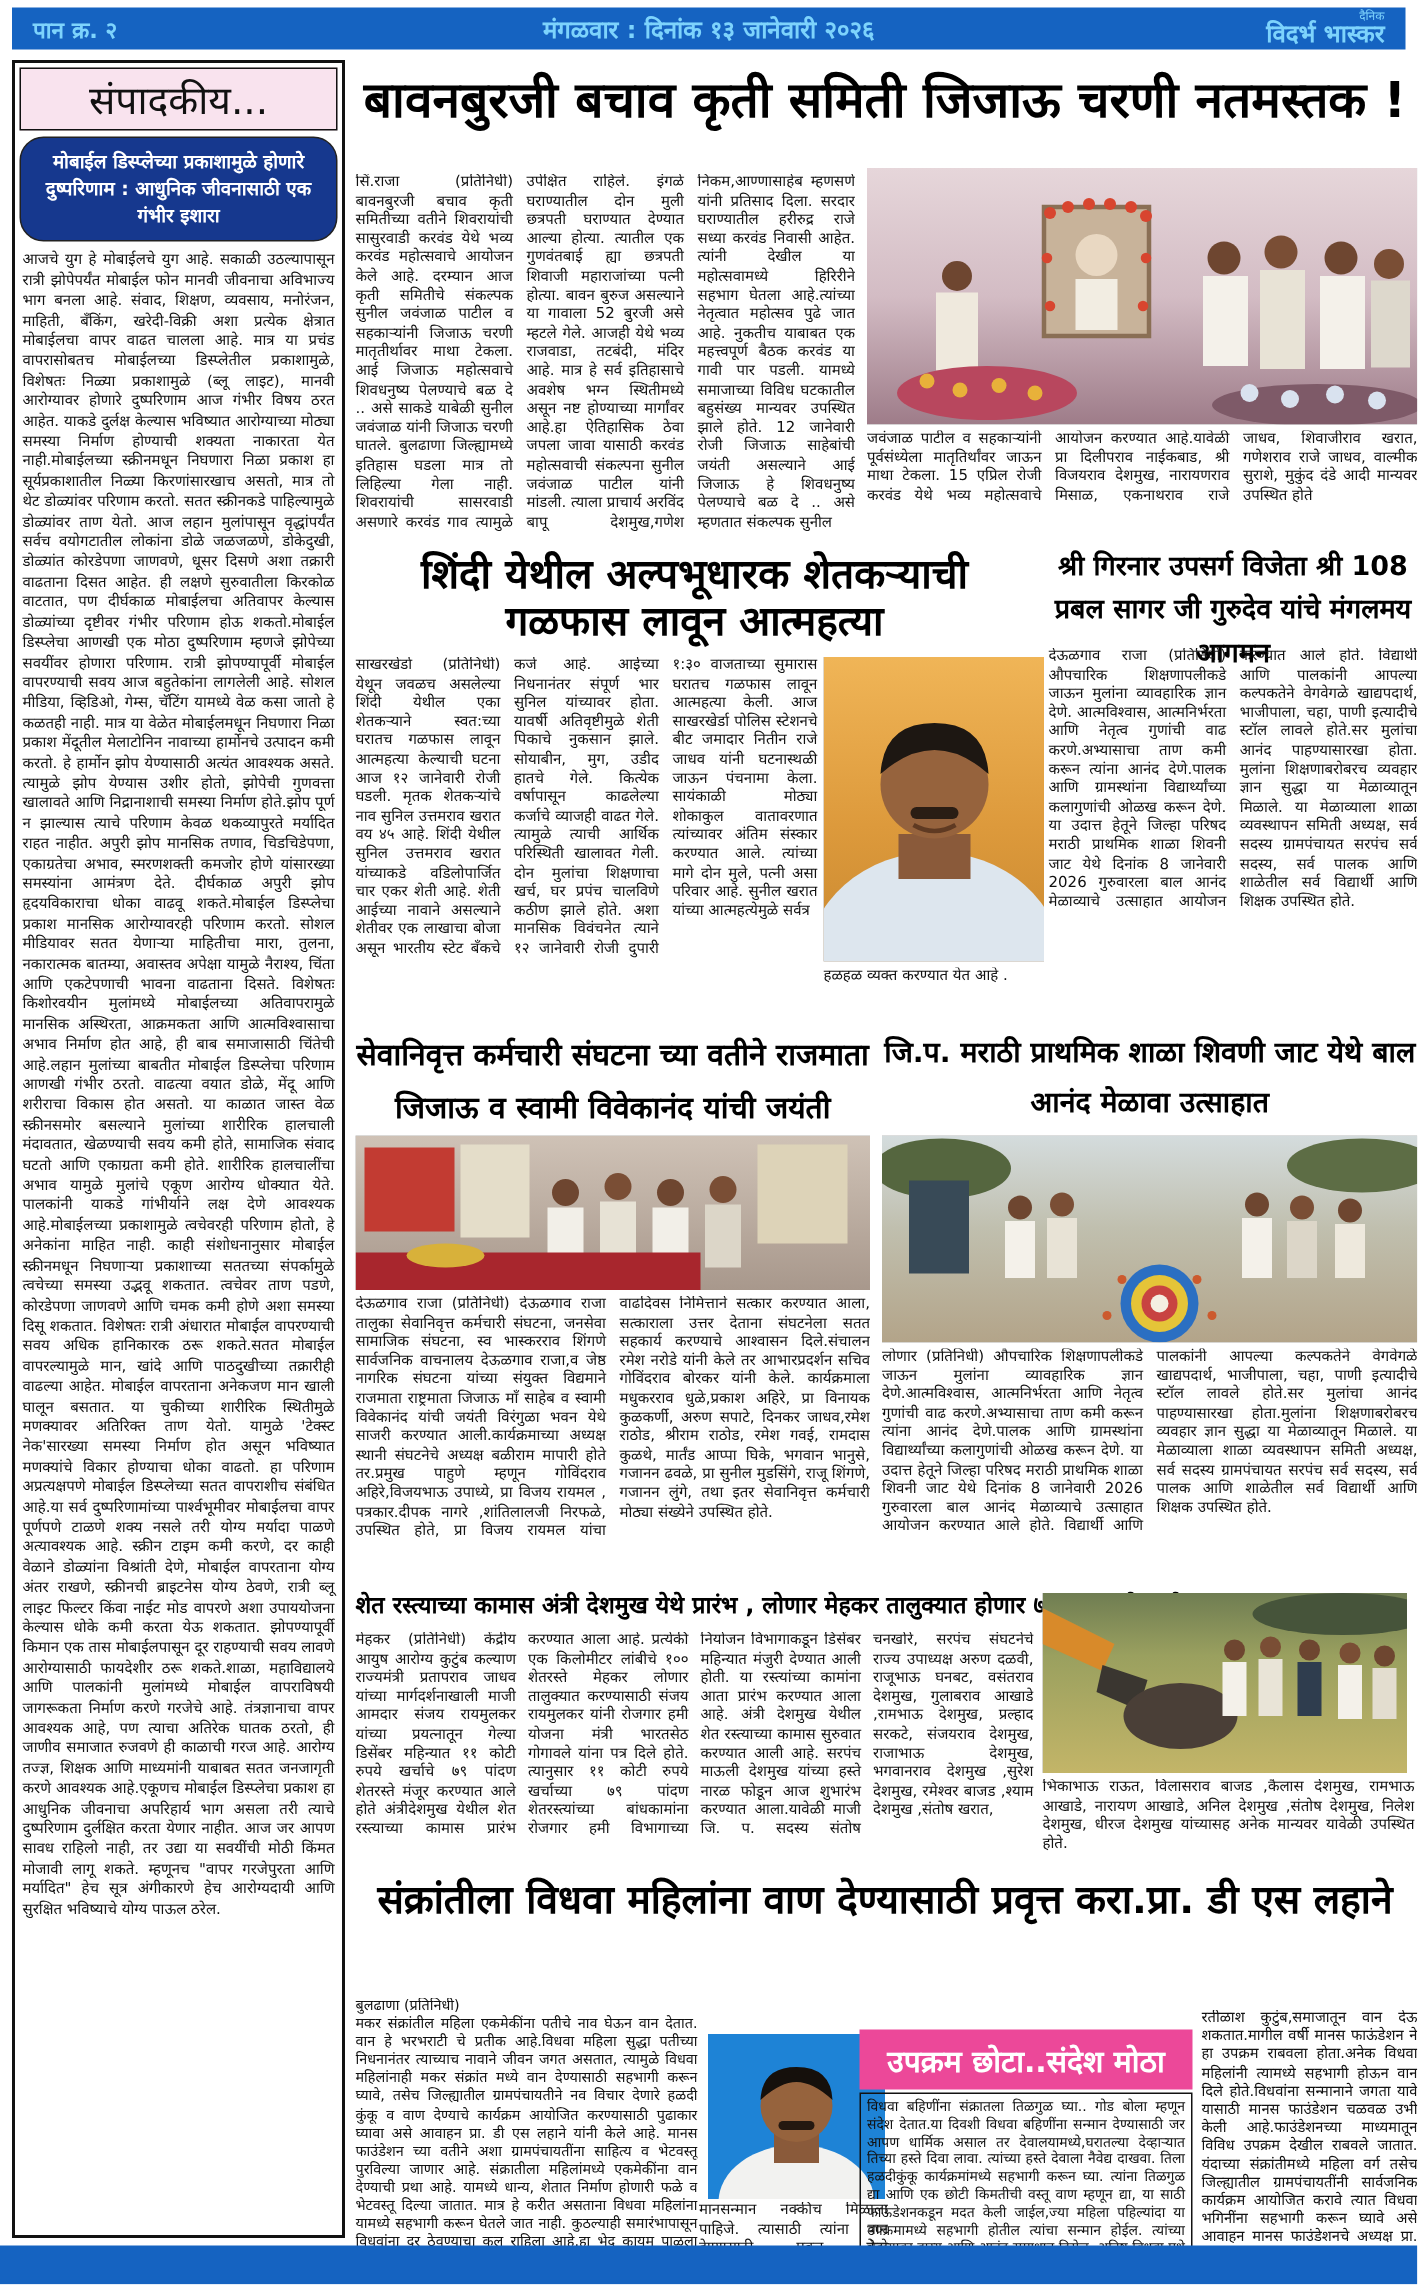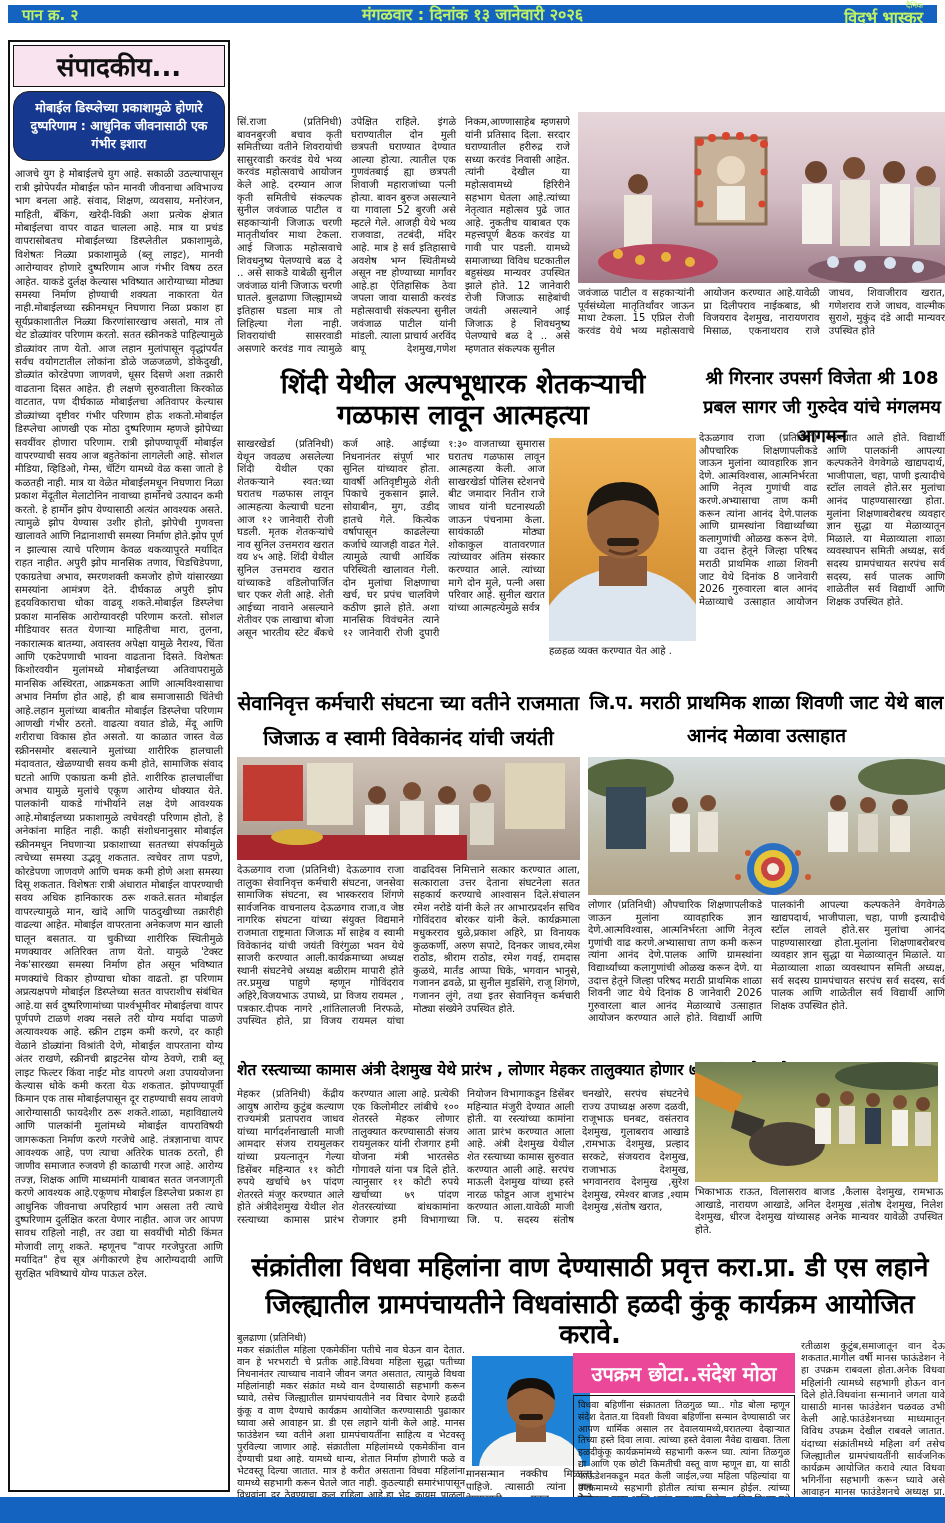--- a/index.html
+++ b/index.html
@@ -1,30 +1,30 @@
 <!DOCTYPE html>
 <html><head>
 <meta charset="utf-8">
 <style>
   html,body{margin:0;padding:0;background:#fff;}
   body{font-family:"DejaVu Sans",sans-serif;color:#111;}
   #page{position:relative;width:945px;height:1523px;background:#fff;overflow:hidden;}
 
   
-  .masthead{position:absolute;left:8px;top:5px;width:929px;height:18px;background:#1563c1;color:#bef264;
+  .masthead{position:absolute;left:8px;top:5px;width:929px;height:28px;background:#1563c1;color:#7dd3fc;
     display:flex;align-items:center;justify-content:space-between;padding:0 14px;box-sizing:border-box;}
   .mh-page{font-size:15px;font-weight:bold;}
   .mh-date{font-size:16px;font-weight:bold;position:absolute;left:0;right:0;text-align:center;}
   .mh-brand{text-align:right;line-height:1;z-index:2;}
   .mh-brand .small{font-size:8px;display:block;}
   .mh-brand .big{font-size:16px;font-weight:bold;}
 
   
   .editorial{position:absolute;left:8px;top:40px;width:222px;height:1452px;border:2px solid #111;box-sizing:border-box;background:#fff;overflow:hidden;}
-  .ed-title{margin:3px;border:1.5px solid #111;background:#f9e3ee;text-align:center;font-size:26px;font-weight:bold;padding:2px 12px;}
+  .ed-title{margin:3px;border:1.5px solid #111;background:#f9e3ee;text-align:center;font-size:26px;font-weight:normal;padding:2px 12px;}
   .ed-pill{margin:4px 3px;border:1px solid #222;background:#16388e;color:#fff;border-radius:16px;
     text-align:center;font-size:12.5px;font-weight:bold;padding:7px 6px;line-height:1.45;}
   .ed-body{padding:2px 5px;font-size:10px;line-height:13.4px;text-align:justify;overflow:hidden;height:1320px;}
 
   
   .hl{position:absolute;font-weight:bold;color:#000;text-align:center;line-height:1.15;}
   .body-txt{position:absolute;font-size:10px;line-height:12.6px;text-align:justify;overflow:hidden;}
   .byline{font-weight:normal;}
   .cols2{column-count:2;column-gap:9px;}
   .cols3{column-count:3;column-gap:9px;}
@@ -53,20 +53,21 @@
       <span class="big">विदर्भ भास्कर</span>
     </span>
   </div>
 
   <div class="editorial">
     <div class="ed-title">संपादकीय...</div>
     <div class="ed-pill">मोबाईल डिस्प्लेच्या प्रकाशामुळे होणारे दुष्परिणाम : आधुनिक जीवनासाठी एक गंभीर इशारा</div>
     <div class="ed-body">आजचे युग हे मोबाईलचे युग आहे. सकाळी उठल्यापासून रात्री झोपेपर्यंत मोबाईल फोन मानवी जीवनाचा अविभाज्य भाग बनला आहे. संवाद, शिक्षण, व्यवसाय, मनोरंजन, माहिती, बँकिंग, खरेदी-विक्री अशा प्रत्येक क्षेत्रात मोबाईलचा वापर वाढत चालला आहे. मात्र या प्रचंड वापरासोबतच मोबाईलच्या डिस्प्लेतील प्रकाशामुळे, विशेषतः निळ्या प्रकाशामुळे (ब्लू लाइट), मानवी आरोग्यावर होणारे दुष्परिणाम आज गंभीर विषय ठरत आहेत. याकडे दुर्लक्ष केल्यास भविष्यात आरोग्याच्या मोठ्या समस्या निर्माण होण्याची शक्यता नाकारता येत नाही.मोबाईलच्या स्क्रीनमधून निघणारा निळा प्रकाश हा सूर्यप्रकाशातील निळ्या किरणांसारखाच असतो, मात्र तो थेट डोळ्यांवर परिणाम करतो. सतत स्क्रीनकडे पाहिल्यामुळे डोळ्यांवर ताण येतो. आज लहान मुलांपासून वृद्धांपर्यंत सर्वच वयोगटातील लोकांना डोळे जळजळणे, डोकेदुखी, डोळ्यांत कोरडेपणा जाणवणे, धूसर दिसणे अशा तक्रारी वाढताना दिसत आहेत. ही लक्षणे सुरुवातीला किरकोळ वाटतात, पण दीर्घकाळ मोबाईलचा अतिवापर केल्यास डोळ्यांच्या दृष्टीवर गंभीर परिणाम होऊ शकतो.मोबाईल डिस्प्लेचा आणखी एक मोठा दुष्परिणाम म्हणजे झोपेच्या सवयींवर होणारा परिणाम. रात्री झोपण्यापूर्वी मोबाईल वापरण्याची सवय आज बहुतेकांना लागलेली आहे. सोशल मीडिया, व्हिडिओ, गेम्स, चॅटिंग यामध्ये वेळ कसा जातो हे कळतही नाही. मात्र या वेळेत मोबाईलमधून निघणारा निळा प्रकाश मेंदूतील मेलाटोनिन नावाच्या हार्मोनचे उत्पादन कमी करतो. हे हार्मोन झोप येण्यासाठी अत्यंत आवश्यक असते. त्यामुळे झोप येण्यास उशीर होतो, झोपेची गुणवत्ता खालावते आणि निद्रानाशाची समस्या निर्माण होते.झोप पूर्ण न झाल्यास त्याचे परिणाम केवळ थकव्यापुरते मर्यादित राहत नाहीत. अपुरी झोप मानसिक तणाव, चिडचिडेपणा, एकाग्रतेचा अभाव, स्मरणशक्ती कमजोर होणे यांसारख्या समस्यांना आमंत्रण देते. दीर्घकाळ अपुरी झोप हृदयविकाराचा धोका वाढवू शकते.मोबाईल डिस्प्लेचा प्रकाश मानसिक आरोग्यावरही परिणाम करतो. सोशल मीडियावर सतत येणाऱ्या माहितीचा मारा, तुलना, नकारात्मक बातम्या, अवास्तव अपेक्षा यामुळे नैराश्य, चिंता आणि एकटेपणाची भावना वाढताना दिसते. विशेषतः किशोरवयीन मुलांमध्ये मोबाईलच्या अतिवापरामुळे मानसिक अस्थिरता, आक्रमकता आणि आत्मविश्वासाचा अभाव निर्माण होत आहे, ही बाब समाजासाठी चिंतेची आहे.लहान मुलांच्या बाबतीत मोबाईल डिस्प्लेचा परिणाम आणखी गंभीर ठरतो. वाढत्या वयात डोळे, मेंदू आणि शरीराचा विकास होत असतो. या काळात जास्त वेळ स्क्रीनसमोर बसल्याने मुलांच्या शारीरिक हालचाली मंदावतात, खेळण्याची सवय कमी होते, सामाजिक संवाद घटतो आणि एकाग्रता कमी होते. शारीरिक हालचालींचा अभाव यामुळे मुलांचे एकूण आरोग्य धोक्यात येते. पालकांनी याकडे गांभीर्याने लक्ष देणे आवश्यक आहे.मोबाईलच्या प्रकाशामुळे त्वचेवरही परिणाम होतो, हे अनेकांना माहित नाही. काही संशोधनानुसार मोबाईल स्क्रीनमधून निघणाऱ्या प्रकाशाच्या सततच्या संपर्कामुळे त्वचेच्या समस्या उद्भवू शकतात. त्वचेवर ताण पडणे, कोरडेपणा जाणवणे आणि चमक कमी होणे अशा समस्या दिसू शकतात. विशेषतः रात्री अंधारात मोबाईल वापरण्याची सवय अधिक हानिकारक ठरू शकते.सतत मोबाईल वापरल्यामुळे मान, खांदे आणि पाठदुखीच्या तक्रारीही वाढल्या आहेत. मोबाईल वापरताना अनेकजण मान खाली घालून बसतात. या चुकीच्या शारीरिक स्थितीमुळे मणक्यावर अतिरिक्त ताण येतो. यामुळे 'टेक्स्ट नेक'सारख्या समस्या निर्माण होत असून भविष्यात मणक्यांचे विकार होण्याचा धोका वाढतो. हा परिणाम अप्रत्यक्षपणे मोबाईल डिस्प्लेच्या सतत वापराशीच संबंधित आहे.या सर्व दुष्परिणामांच्या पार्श्वभूमीवर मोबाईलचा वापर पूर्णपणे टाळणे शक्य नसले तरी योग्य मर्यादा पाळणे अत्यावश्यक आहे. स्क्रीन टाइम कमी करणे, दर काही वेळाने डोळ्यांना विश्रांती देणे, मोबाईल वापरताना योग्य अंतर राखणे, स्क्रीनची ब्राइटनेस योग्य ठेवणे, रात्री ब्लू लाइट फिल्टर किंवा नाईट मोड वापरणे अशा उपाययोजना केल्यास धोके कमी करता येऊ शकतात. झोपण्यापूर्वी किमान एक तास मोबाईलपासून दूर राहण्याची सवय लावणे आरोग्यासाठी फायदेशीर ठरू शकते.शाळा, महाविद्यालये आणि पालकांनी मुलांमध्ये मोबाईल वापराविषयी जागरूकता निर्माण करणे गरजेचे आहे. तंत्रज्ञानाचा वापर आवश्यक आहे, पण त्याचा अतिरेक घातक ठरतो, ही जाणीव समाजात रुजवणे ही काळाची गरज आहे. आरोग्य तज्ज्ञ, शिक्षक आणि माध्यमांनी याबाबत सतत जनजागृती करणे आवश्यक आहे.एकूणच मोबाईल डिस्प्लेचा प्रकाश हा आधुनिक जीवनाचा अपरिहार्य भाग असला तरी त्याचे दुष्परिणाम दुर्लक्षित करता येणार नाहीत. आज जर आपण सावध राहिलो नाही, तर उद्या या सवयींची मोठी किंमत मोजावी लागू शकते. म्हणूनच "वापर गरजेपुरता आणि मर्यादित" हेच सूत्र अंगीकारणे हेच आरोग्यदायी आणि सुरक्षित भविष्याचे योग्य पाऊल ठरेल.</div>
   </div>
 
+  <div class="hl" style="left:237px;top:48px;width:706px;font-size:33px;">बावनबुरजी बचाव कृती समिती जिजाऊ चरणी नतमस्तक !</div>
   <div class="body-txt cols3" style="left:237px;top:116px;width:333px;height:248px;">
     <b class="byline">सिं.राजा (प्रतिनिधी)</b> 
     <span>बावनबुरजी बचाव कृती समितीच्या वतीने शिवरायांची सासुरवाडी करवंड येथे भव्य करवंड महोत्सवाचे आयोजन केले आहे. दरम्यान आज कृती समितीचे संकल्पक सुनील जवंजाळ पाटील व सहकाऱ्यांनी जिजाऊ चरणी मातृतीर्थावर माथा टेकला. आई जिजाऊ महोत्सवाचे शिवधनुष्य पेलण्याचे बळ दे .. असे साकडे याबेळी सुनील जवंजाळ यांनी जिजाऊ चरणी घातले. बुलढाणा जिल्ह्यामध्ये इतिहास घडला मात्र तो लिहिल्या गेला नाही. शिवरायांची सासरवाडी असणारे करवंड गाव त्यामुळे उपेक्षित राहिले. इंगळे घराण्यातील दोन मुली छत्रपती घराण्यात देण्यात आल्या होत्या. त्यातील एक गुणवंतबाई ह्या छत्रपती शिवाजी महाराजांच्या पत्नी होत्या. बावन बुरुज असल्याने या गावाला 52 बुरजी असे म्हटले गेले. आजही येथे भव्य राजवाडा, तटबंदी, मंदिर आहे. मात्र हे सर्व इतिहासाचे अवशेष भग्न स्थितीमध्ये असून नष्ट होण्याच्या मार्गांवर आहे.हा ऐतिहासिक ठेवा जपला जावा यासाठी करवंड महोत्सवाची संकल्पना सुनील जवंजाळ पाटील यांनी मांडली. त्याला प्राचार्य अरविंद बापू देशमुख,गणेश निकम,आण्णासाहेब म्हणसणे यांनी प्रतिसाद दिला. सरदार घराण्यातील हरीरुद्र राजे सध्या करवंड निवासी आहेत. त्यांनी देखील या महोत्सवामध्ये हिरिरीने सहभाग घेतला आहे.त्यांच्या नेतृत्वात महोत्सव पुढे जात आहे. नुकतीच याबाबत एक महत्त्वपूर्ण बैठक करवंड या गावी पार पडली. यामध्ये समाजाच्या विविध घटकातील बहुसंख्य मान्यवर उपस्थित झाले होते. 12 जानेवारी रोजी जिजाऊ साहेबांची जयंती असल्याने आई जिजाऊ हे शिवधनुष्य पेलण्याचे बळ दे .. असे म्हणतात संकल्पक सुनील</span>
   </div>
   <div class="photo" style="left:578px;top:112px;width:367px;height:171px;">
     <svg viewBox="0 0 367 171" preserveAspectRatio="none">
       <defs>
           <linearGradient id="g1" x1="0" y1="0" x2="0" y2="1">
         <stop offset="0" stop-color="#e6d6da"></stop>
             <stop offset="0.5" stop-color="#d3bcc4"></stop>
@@ -284,21 +285,20 @@
         </g>
       <g>
           <circle cx="228" cy="42" r="7" fill="#6e4630"></circle>
           <rect x="220" y="50" width="16" height="34" fill="#e3ddcf"></rect>
         </g>
     </svg>
   </div>
   <div class="caption" style="left:695px;top:1186px;width:248px;height:62px;font-weight:normal;">भिकाभाऊ राऊत, विलासराव बाजड ,कैलास देशमुख, रामभाऊ आखाडे, नारायण आखाडे, अनिल देशमुख ,संतोष देशमुख, निलेश देशमुख, धीरज देशमुख यांच्यासह अनेक मान्यवर यावेळी उपस्थित होते.</div>
 
   <div class="hl" style="left:237px;top:1253px;width:706px;font-size:26px;">संक्रांतीला  विधवा महिलांना वाण देण्यासाठी प्रवृत्त करा.प्रा. डी एस लहाने</div>
-  <div class="hl" style="left:237px;top:1290px;width:706px;font-size:26px;">जिल्ह्यातील ग्रामपंचायतीने विधवांसाठी हळदी कुंकू कार्यक्रम आयोजित करावे.</div>
   <div class="body-txt" style="left:237px;top:1332px;width:228px;height:188px;font-size:9.6px;line-height:12.1px;">
     <b class="byline">बुलढाणा (प्रतिनिधी)</b><br>
     <span>मकर संक्रांतील महिला एकमेकींना पतीचे नाव घेऊन वान देतात. वान हे भरभराटी चे प्रतीक आहे.विधवा महिला सुद्धा पतीच्या निधनानंतर त्याच्याच नावाने जीवन जगत असतात, त्यामुळे विधवा महिलांनाही मकर संक्रांत मध्ये वान देण्यासाठी सहभागी करून घ्यावे, तसेच जिल्ह्यातील ग्रामपंचायतीने नव विचार देणारे हळदी कुंकू व वाण देण्याचे कार्यक्रम आयोजित करण्यासाठी पुढाकार घ्यावा असे आवाहन प्रा. डी एस लहाने यांनी केले आहे. मानस फाउंडेशन च्या वतीने अशा ग्रामपंचायतींना साहित्य व भेटवस्तू पुरविल्या जाणार आहे. संक्रातीला महिलांमध्ये एकमेकींना वान देण्याची प्रथा आहे. यामध्ये धान्य, शेतात निर्माण होणारी फळे व भेटवस्तू दिल्या जातात. मात्र हे करीत असताना विधवा महिलांना यामध्ये सहभागी करून घेतले जात नाही. कुठल्याही समारंभापासून विधवांना दूर ठेवण्याचा कल राहिला आहे.हा भेद कायम पाळला जातो. वास्तविक पाहता मृत पती च्या मागे विधवा महिला पाठीमागे त्याचे नाव लावून जीवनकंठत असते. त्याच्या नावावर जगणारी</span>
   </div>
   <div class="photo" style="left:472px;top:1356px;width:118px;height:110px;">
     <svg viewBox="0 0 118 110" preserveAspectRatio="none">
       <rect width="118" height="110" fill="#1e83d6"></rect>
       <ellipse cx="59" cy="112" rx="52" ry="38" fill="#f2f2f0"></ellipse>
       <rect x="44" y="66" width="30" height="20" fill="#8a5a3a"></rect>
       <circle cx="59" cy="48" r="24" fill="#96633d"></circle>

